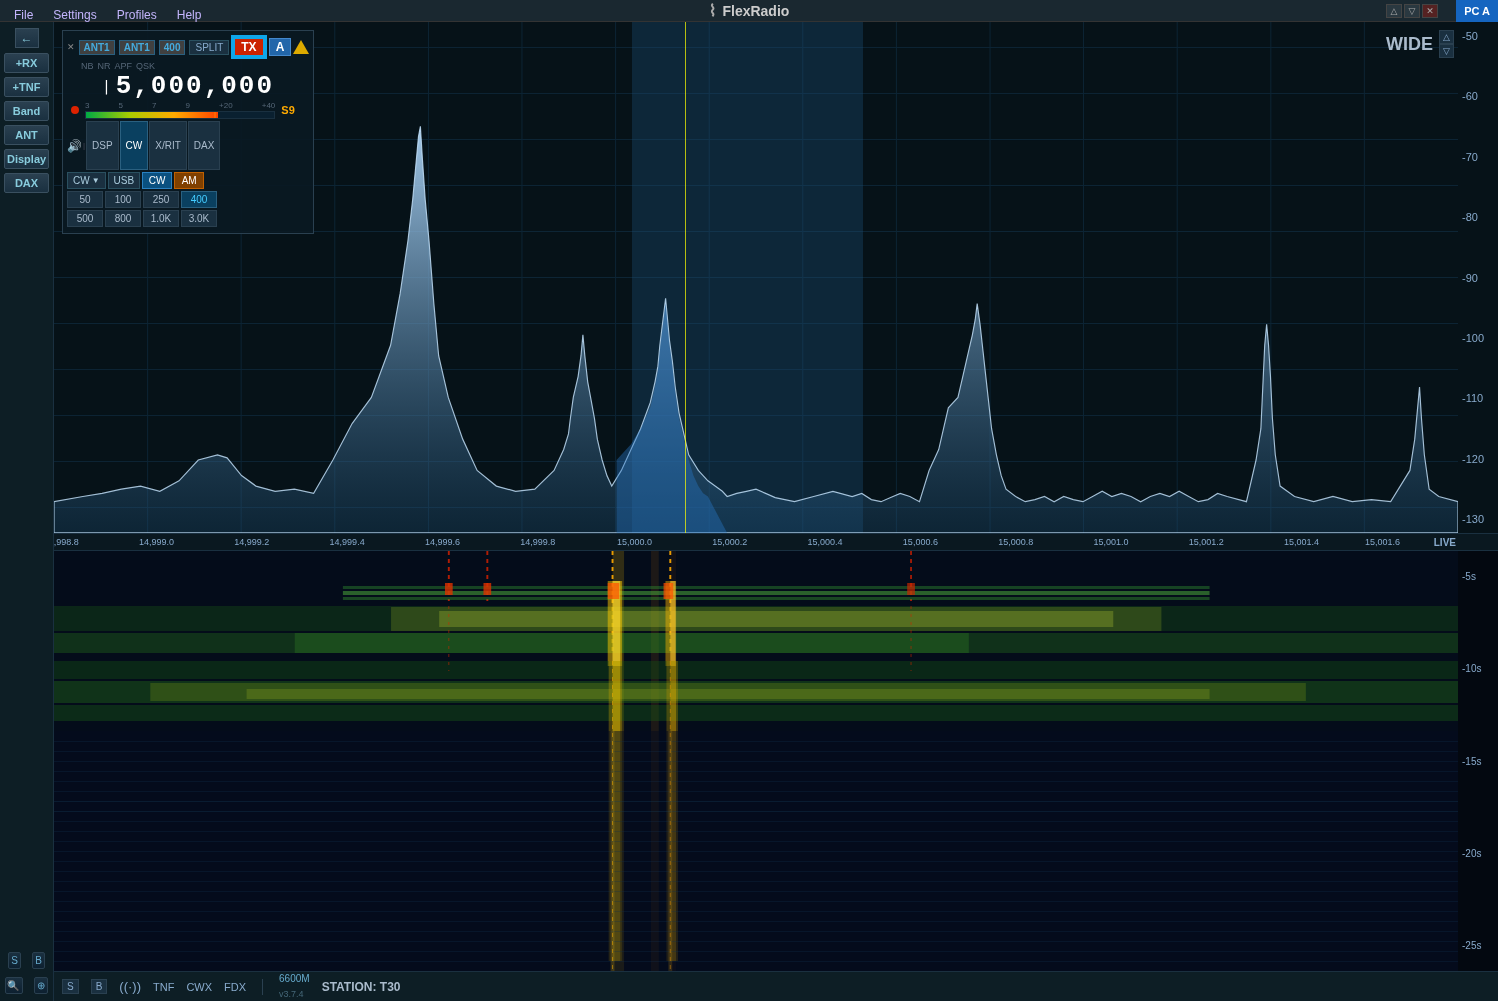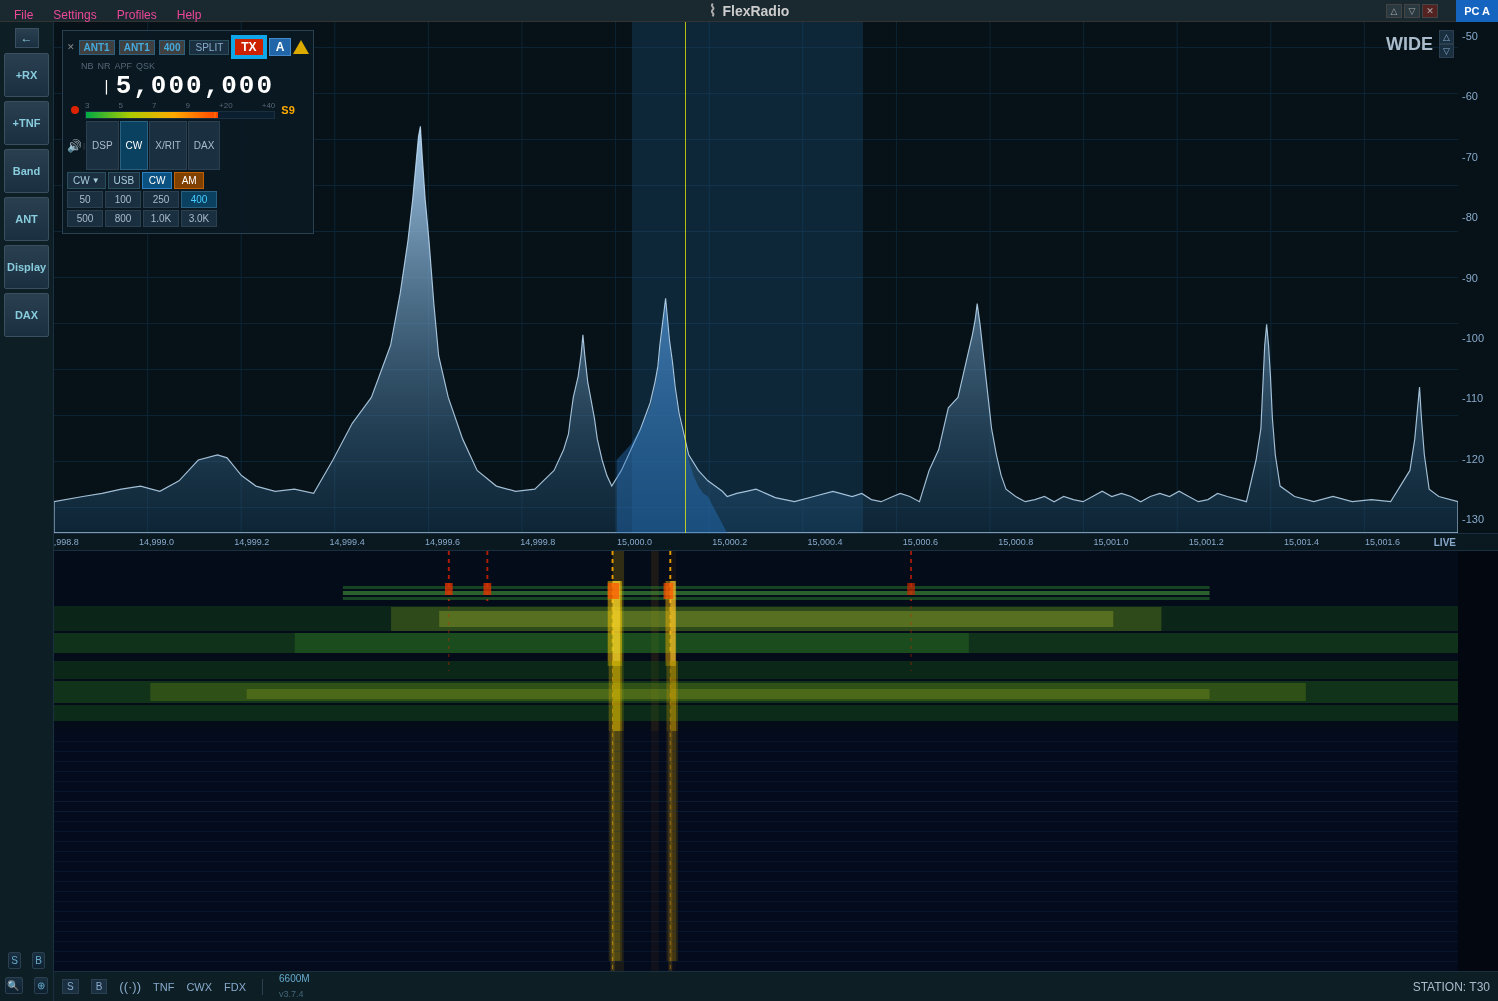--- a/index.html
+++ b/index.html
@@ -23,21 +23,21 @@
       position: relative;
       border-bottom: 1px solid #333;
     }
     #menubar .menu-items {
       display: flex;
       gap: 0;
     }
     .menu-item {
       padding: 2px 10px;
       font-size: 12px;
-      color: #ec4899;
+      color: #c4b5fd;
       cursor: pointer;
       margin-top: 8px;
     }
     .brand-center {
       position: absolute;
       left: 50%;
       transform: translateX(-50%);
       display: flex;
       align-items: center;
       gap: 6px;
@@ -98,21 +98,21 @@
       flex-shrink: 0;
     }
     .sidebar-btn {
       margin: 1px 4px;
       background: linear-gradient(to bottom, #2a4050, #1a3040);
       border: 1px solid #3a5060;
       color: #88ccdd;
       font-size: 11px;
       font-weight: bold;
       text-align: center;
-      padding: 15px 2px;
+      padding: 3px 2px;
       cursor: pointer;
       border-radius: 2px;
     }
     .sidebar-arrow {
       width: 24px;
       height: 20px;
       background: linear-gradient(to bottom, #2a4050, #1a3040);
       border: 1px solid #3a5060;
       margin: 2px auto;
       display: flex;
@@ -245,23 +245,23 @@
       gap: 4px;
     }
     .status-divider {
       width: 1px;
       height: 16px;
       background: #2a4050;
       margin: 0 4px;
     }
     .status-center {
       flex: 1;
-      text-align: right;
+      text-align: left;
       font-size: 12px;
-      font-weight: normal;
+      font-weight: bold;
       color: #aabbcc;
     }
 
     
     #radio-panel {
       position: absolute;
       top: 8px;
       left: 8px;
       background: rgba(10, 25, 35, 0.92);
       border: 1px solid #2a4050;
@@ -781,20 +781,27 @@
 
         <rect x="578" y="180" width="4" height="240" fill="rgba(200,160,20,0.25)"></rect>
         <rect x="638" y="180" width="4" height="240" fill="rgba(200,150,20,0.2)"></rect>
 
         <line x1="580" y1="110" x2="580" y2="420" stroke="rgba(255,180,0,0.5)" stroke-width="1" stroke-dasharray="4,4"></line>
         <line x1="640" y1="110" x2="640" y2="420" stroke="rgba(255,160,0,0.45)" stroke-width="1" stroke-dasharray="4,4"></line>
         <line x1="410" y1="55" x2="410" y2="120" stroke="rgba(200,40,0,0.6)" stroke-width="1" stroke-dasharray="3,5"></line>
         <line x1="890" y1="55" x2="890" y2="120" stroke="rgba(200,40,0,0.6)" stroke-width="1" stroke-dasharray="3,5"></line>
       </svg>
 
+      <div id="time-scale">
+        <span>-5s</span>
+        <span>-10s</span>
+        <span>-15s</span>
+        <span>-20s</span>
+        <span>-25s</span>
+      </div>
     </div>
 
     <div id="statusbar">
       <div class="status-item" style="cursor:pointer;">
         <span style="font-size:10px; background:#1a3040; border:1px solid #2a4050; padding:1px 4px;">S</span>
       </div>
       <div class="status-item" style="cursor:pointer;">
         <span style="font-size:10px; background:#1a3040; border:1px solid #2a4050; padding:1px 4px;">B</span>
       </div>
       <div class="status-item">

